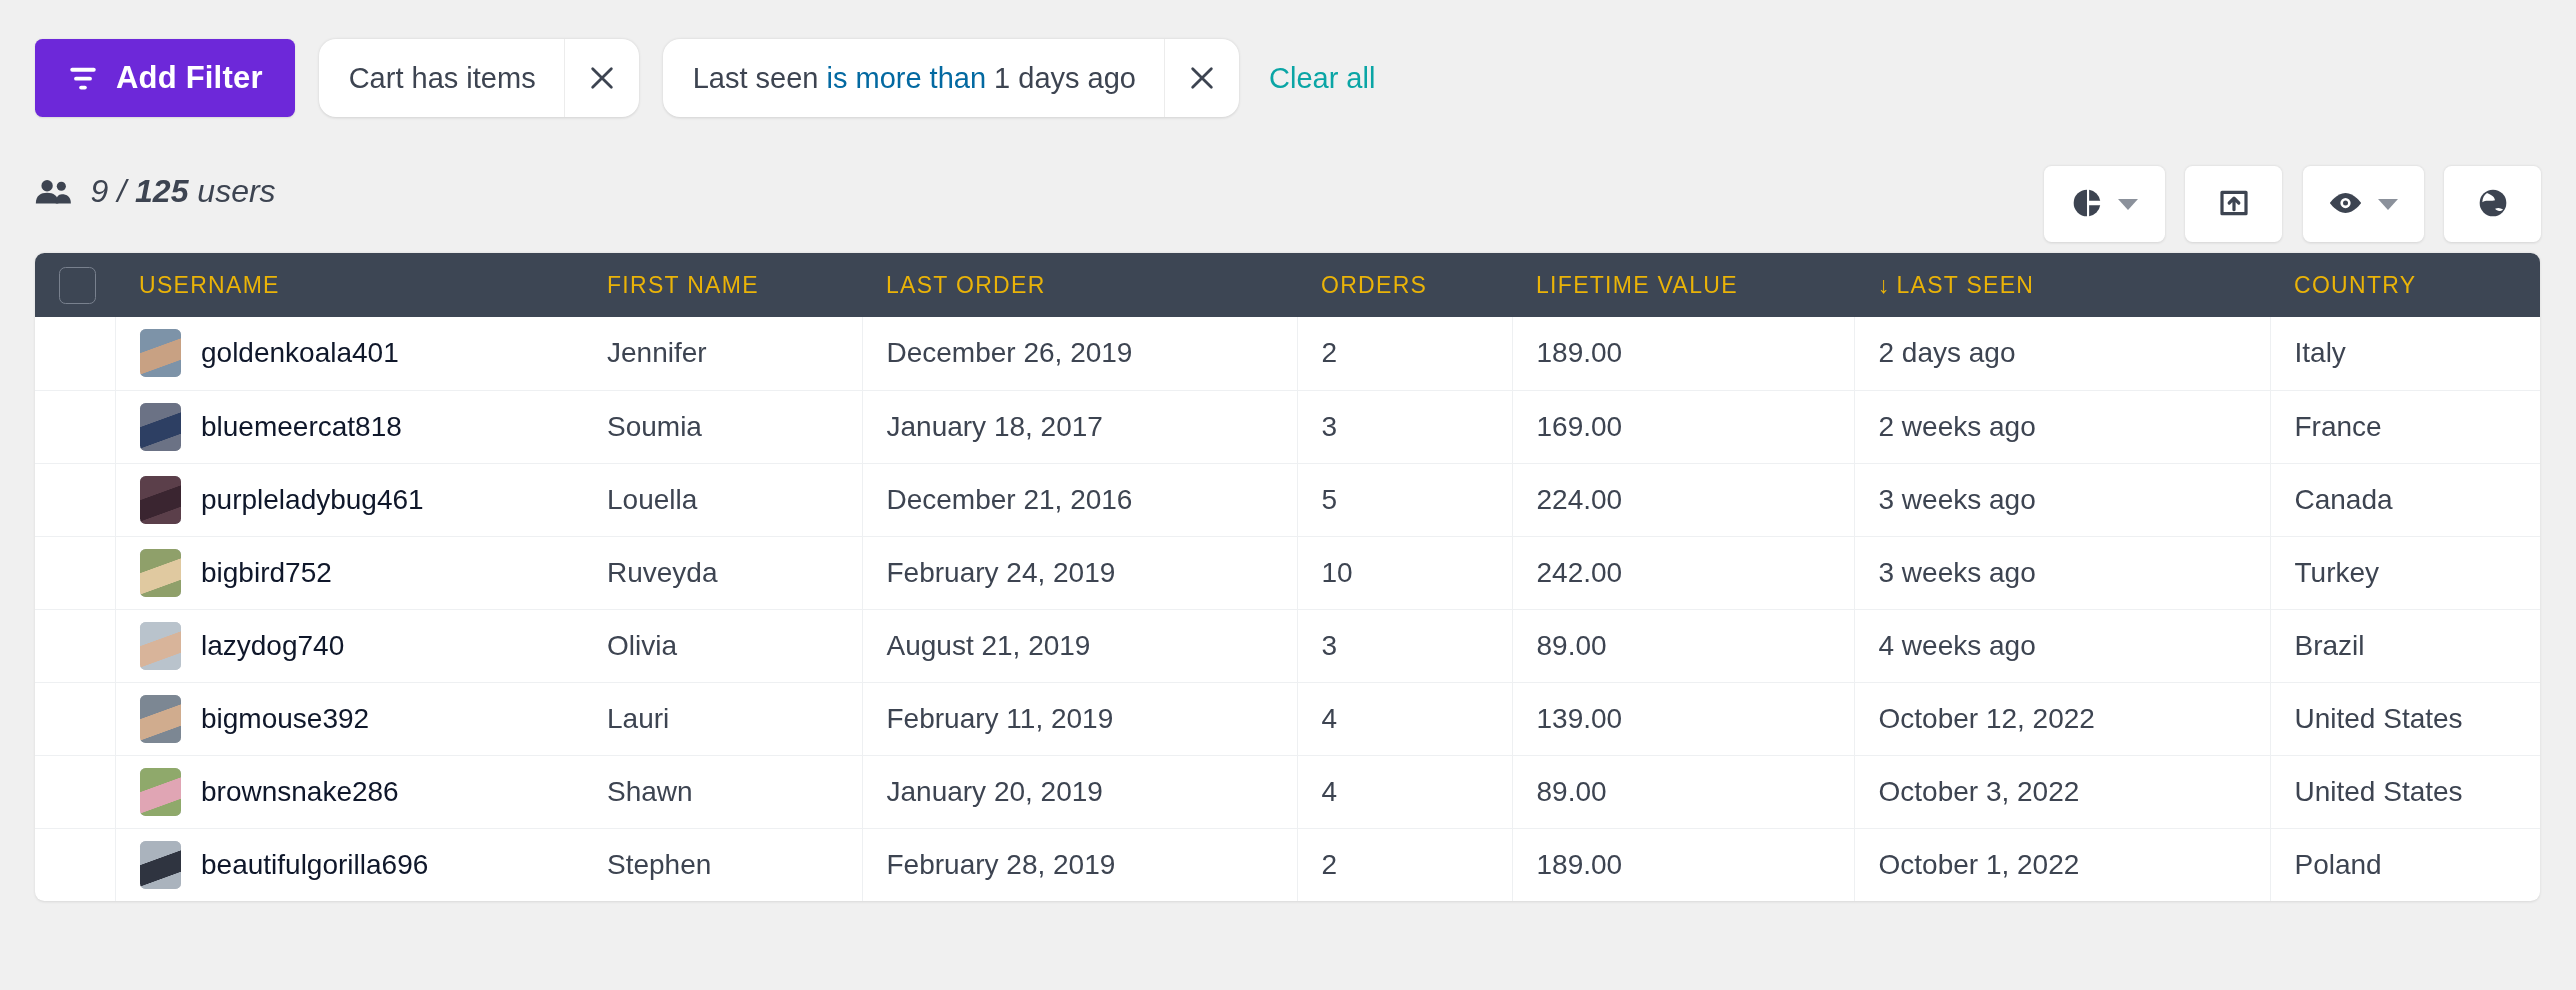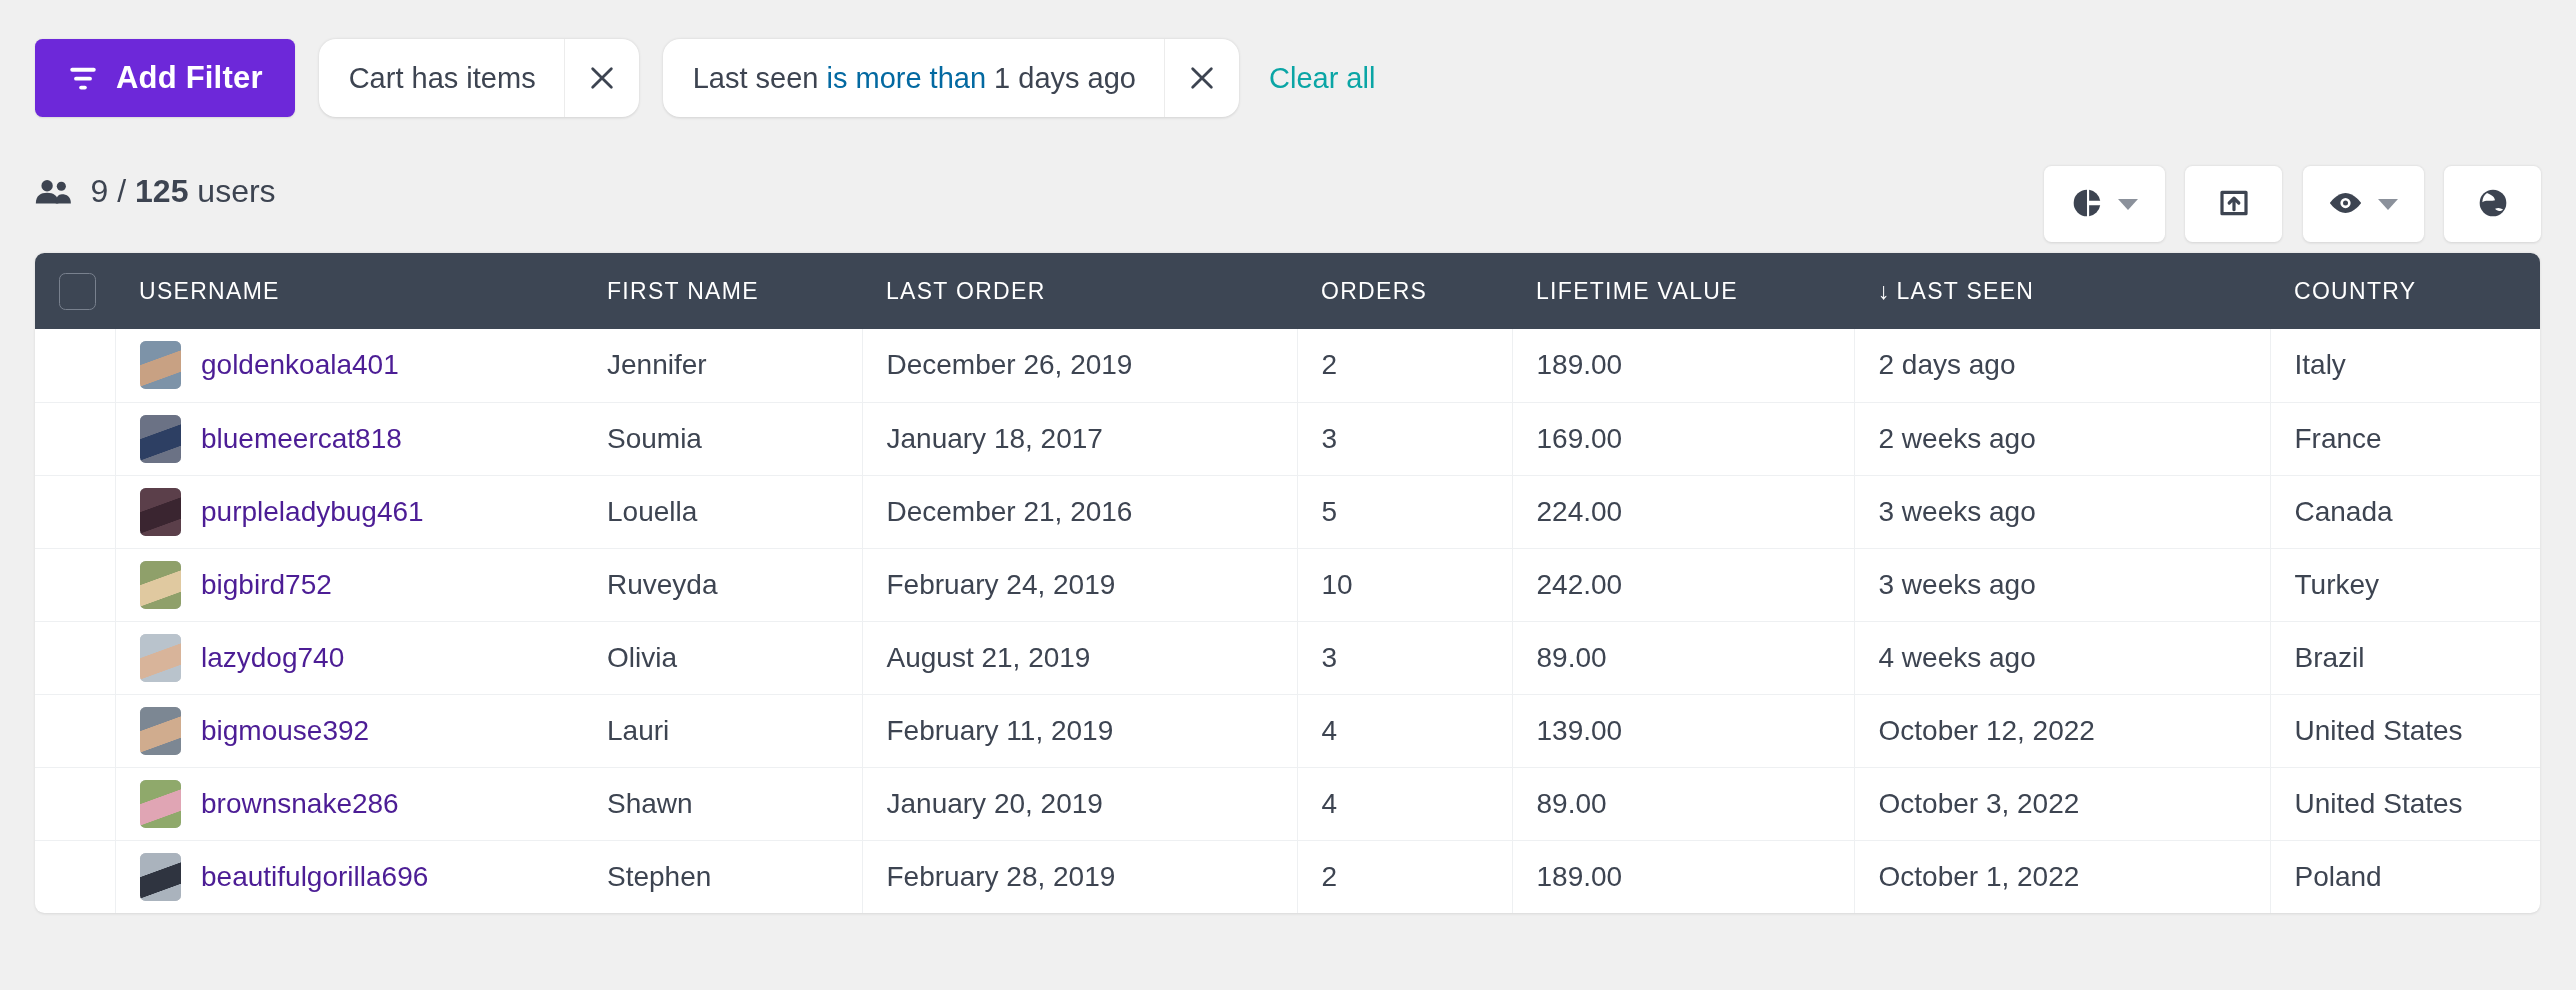--- a/index.html
+++ b/index.html
@@ -81,20 +81,21 @@
     left: 35px; top: 173px;
     display: flex;
     align-items: center;
     gap: 18.6px;
   }
   .people-icon { display: block; width: 37px; height: 28px; }
   .count-text {
     font-size: 32px;
     color: #3d4451;
     white-space: nowrap;
+    font-style: italic;
   }
   .count-text .strong { font-weight: bold; }
 
   
   .toolbar {
     position: absolute;
     right: 35px; top: 166px;
     display: flex;
     align-items: center;
     gap: 20.5px;
@@ -127,22 +128,22 @@
     left: 35px; top: 253px;
     width: 2505px;
     background: #ffffff;
     border-radius: 9.3px;
     overflow: hidden;
     box-shadow: 0 0.9px 2.8px rgba(0,0,0,.10);
   }
   table { width: 100%; border-collapse: collapse; table-layout: fixed; }
   thead tr { background: #3d4654; }
   thead th {
-    height: 76px;
-    color: #ffffff;
+    height: 64px;
+    color: #eab308;
     font-size: 23px;
     font-weight: normal;
     letter-spacing: 1.3px;
     text-align: left;
     padding: 0 0 0 24px;
     white-space: nowrap;
     cursor: pointer;
   }
   thead th.th-check { width: 80px; padding-left: 24px; }
   .hdr-check {
@@ -175,21 +176,21 @@
     border-radius: 5.6px;
     flex: none;
     background: #c9ccd2;
     overflow: hidden;
     position: relative;
   }
   .avatar i {
     position: absolute; left: 0; right: 0; top: 0; bottom: 0;
     display: block;
   }
-  .username { font-size: 28px; color: #4c1d95; cursor: pointer; }
+  .username { font-size: 28px; color: #0f172a; cursor: pointer; }
 
   
   col.c-check { width: 80px; }
   col.c-user  { width: 468px; }
   col.c-first { width: 279px; }
   col.c-order { width: 435px; }
   col.c-orders{ width: 215px; }
   col.c-ltv   { width: 342px; }
   col.c-seen  { width: 416px; }
   col.c-country{ width: 270px; }

